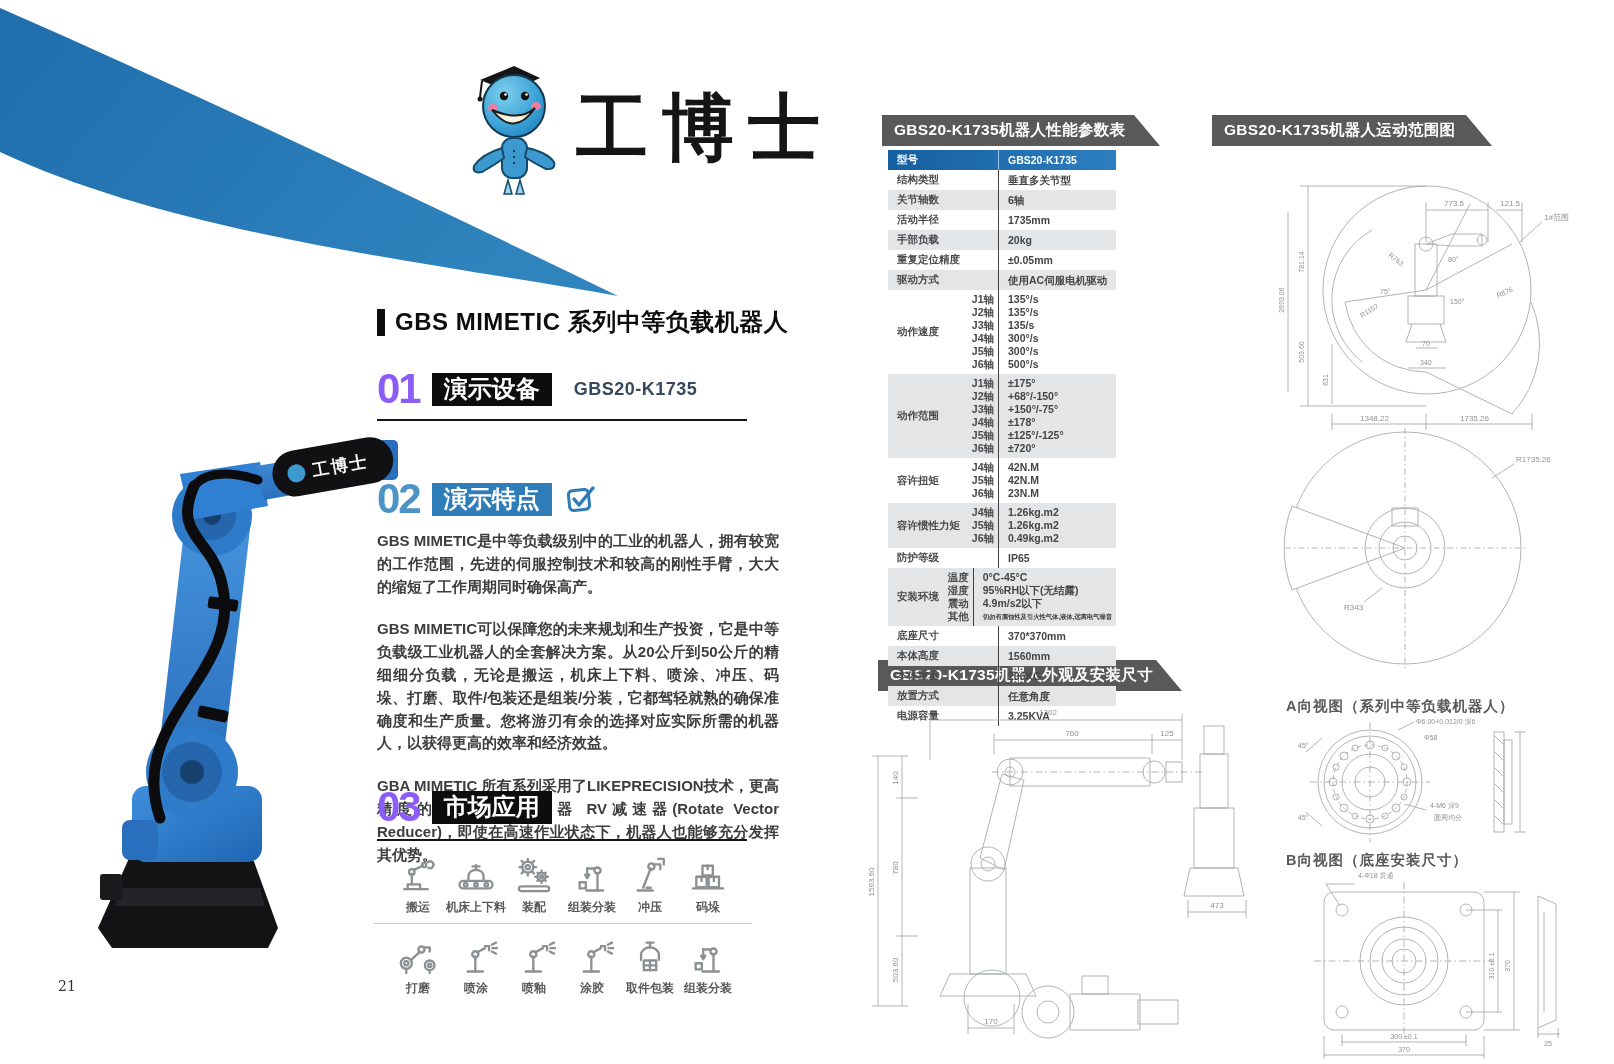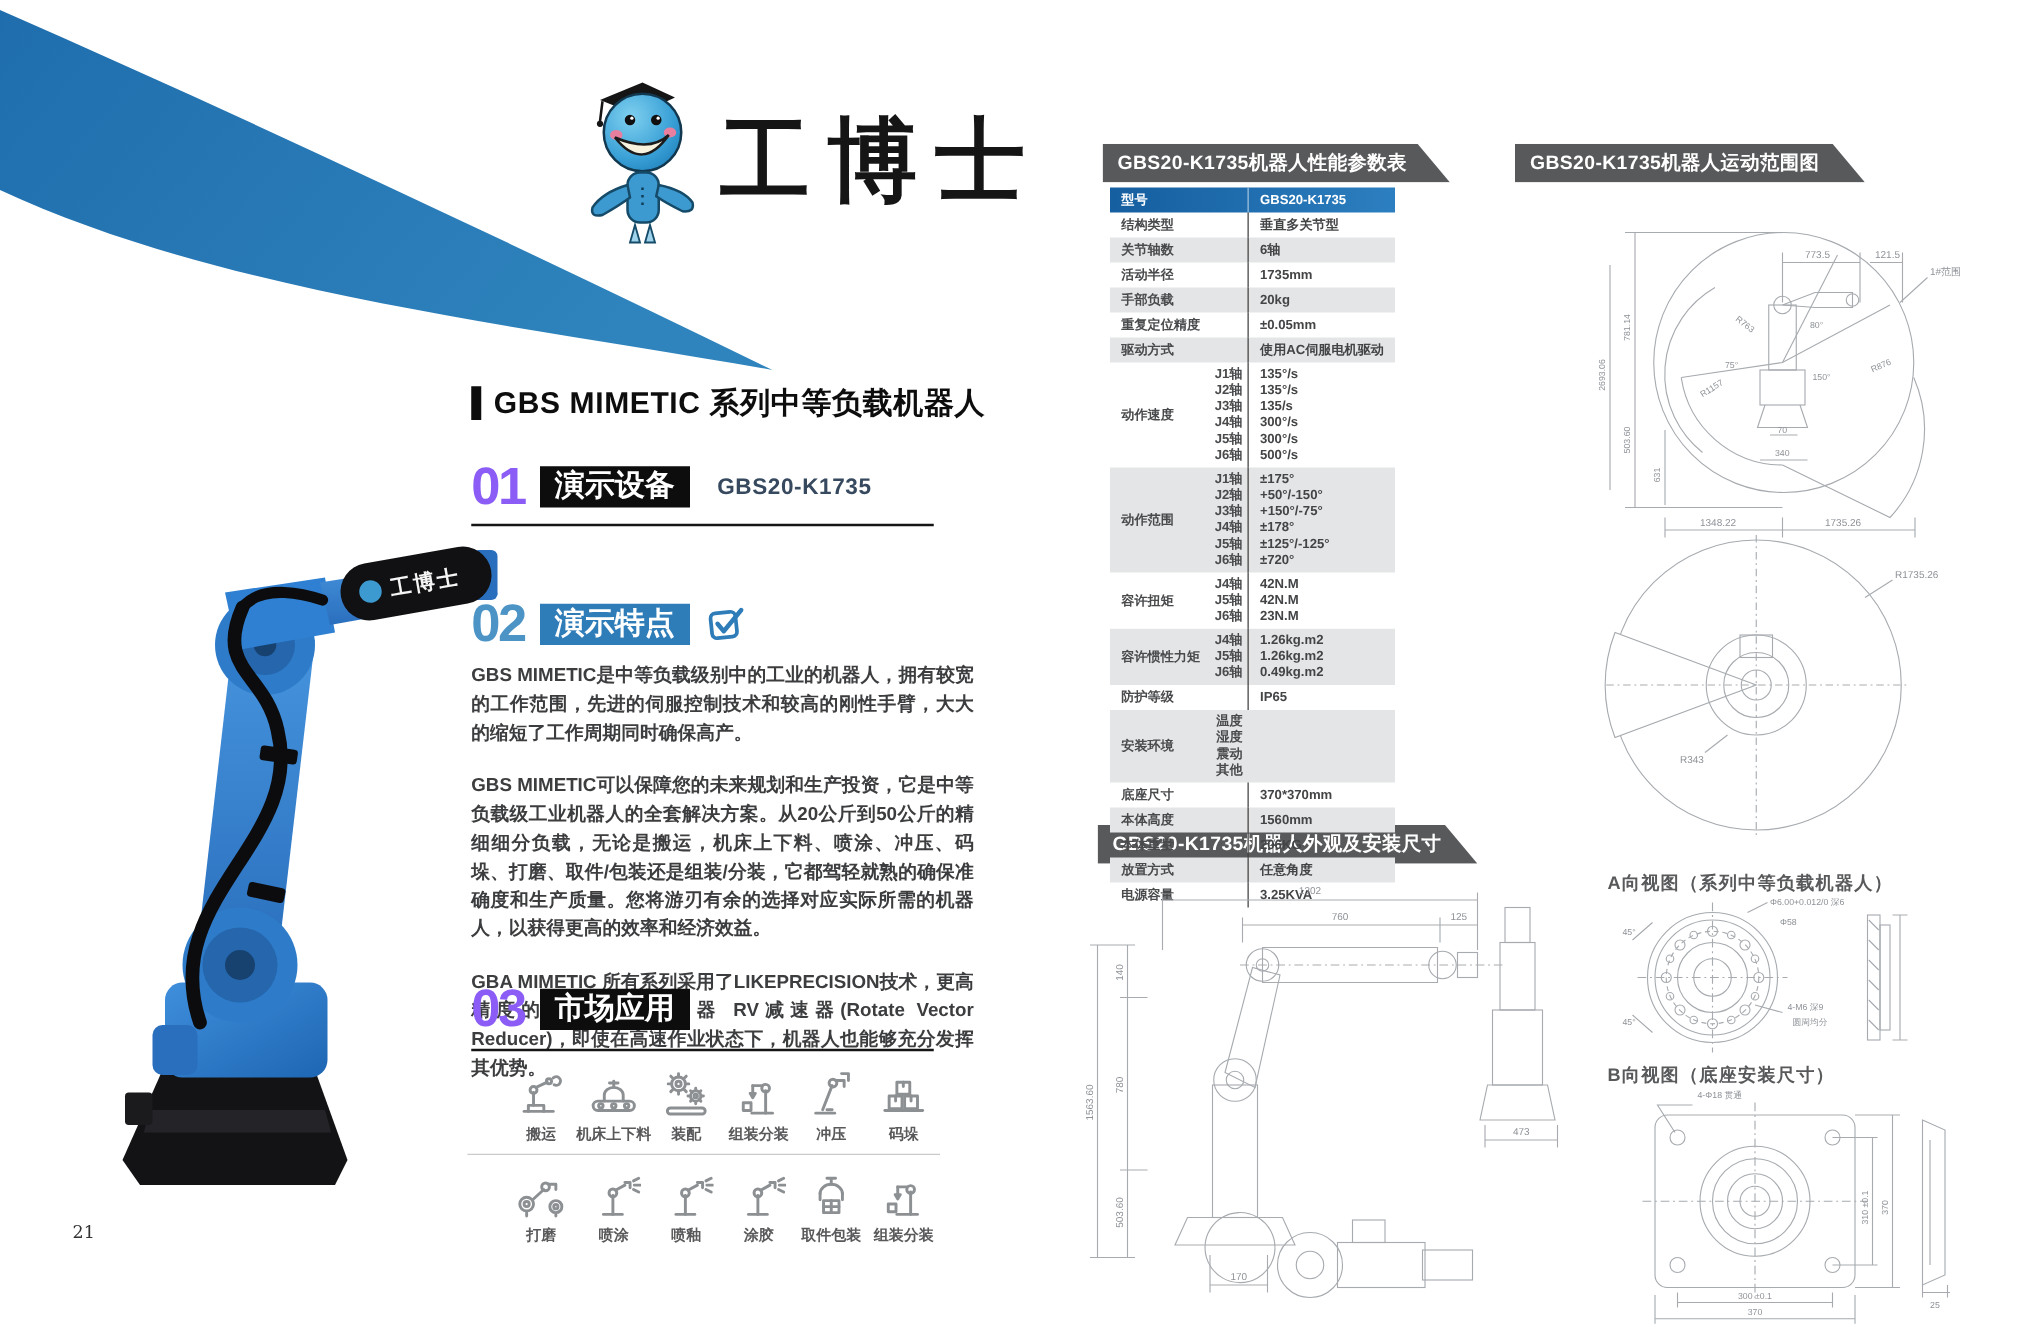--- a/index.html
+++ b/index.html
@@ -47,21 +47,21 @@
   #paragraphs p{
     margin:0 0 20px 0;font-size:15px;line-height:1.52;color:#3c3d3f;
     font-weight:600;text-align:justify;
   }
 
   #section-03{left:377px;top:786px;text-align:center;}
   #underline-03{left:377px;top:839px;width:370px;}
 
   
   #apps{left:374px;top:852px;width:378px;}
-  .app-row{display:flex;justify-content:flex-end;}
+  .app-row{display:flex;justify-content:center;}
   .app-row + .app-row{border-top:1px solid #c9cacc;margin-top:7px;padding-top:9px;}
   .app{width:58px;display:flex;flex-direction:column;align-items:center;}
   .app-ico{width:44px;height:44px;stroke:#8d9093;fill:none;stroke-width:3.4;stroke-linecap:round;stroke-linejoin:round;}
   .app-label{margin-top:3px;font-size:12px;font-weight:700;color:#59595b;white-space:nowrap;}
 
   
   .banner{
     background:#58595b;color:#fff;font-size:15.5px;font-weight:700;
     display:flex;align-items:center;padding:0 14px 0 12px;height:31px;
     clip-path:polygon(0 0, calc(100% - 26px) 0, 100% 100%, 0 100%);
@@ -474,21 +474,21 @@
           <div>J1轴</div>
           <div>J2轴</div>
           <div>J3轴</div>
           <div>J4轴</div>
           <div>J5轴</div>
           <div>J6轴</div>
         </span>
       </div>
       <div class="cell-r">
         <div class="val">±175°</div>
-        <div class="val">+50°/-150°</div>
+        <div class="val">+68°/-150°</div>
         <div class="val">+150°/-75°</div>
         <div class="val">±178°</div>
         <div class="val">±125°/-125°</div>
         <div class="val">±720°</div>
       </div>
     </div>
     <div class="srow">
       <div class="cell-l">
         <span class="lbl">容许扭矩</span>
         <span class="subs">
@@ -528,20 +528,26 @@
     </div>
     <div class="srow gray">
       <div class="cell-l">
         <span class="lbl">安装环境</span>
         <span class="subs">
           <div>温度</div>
           <div>湿度</div>
           <div>震动</div>
           <div>其他</div>
         </span>
+      </div>
+      <div class="cell-r">
+        <div class="val">0°C-45°C</div>
+        <div class="val">95%RH以下(无结露)</div>
+        <div class="val">4.9m/s2以下</div>
+        <div class="val tiny">切勿有腐蚀性及引火性气体,液体,远离电气噪音</div>
       </div>
     </div>
     <div class="srow">
       <div class="cell-l">
         <span class="lbl">底座尺寸</span>
       </div>
       <div class="cell-r">
         <div class="val">370*370mm</div>
       </div>
     </div>

